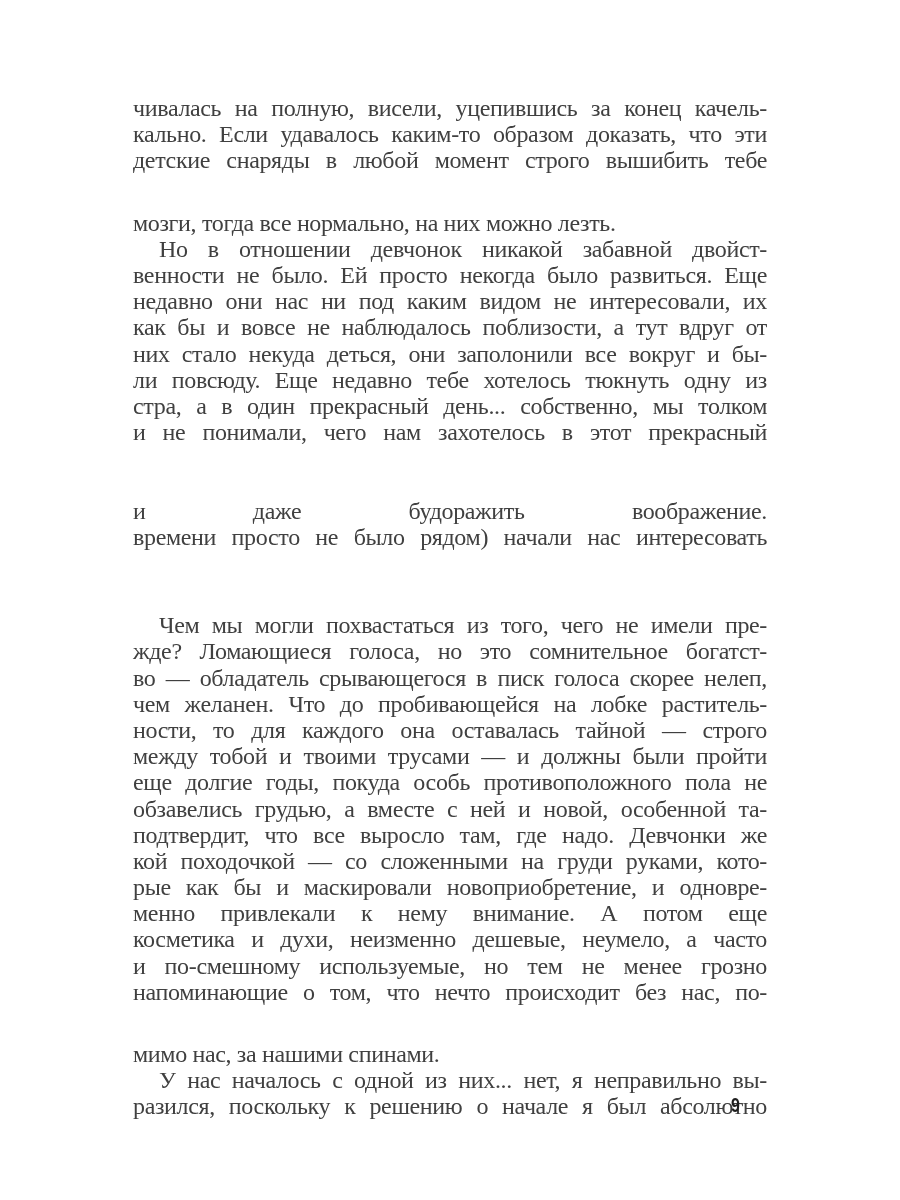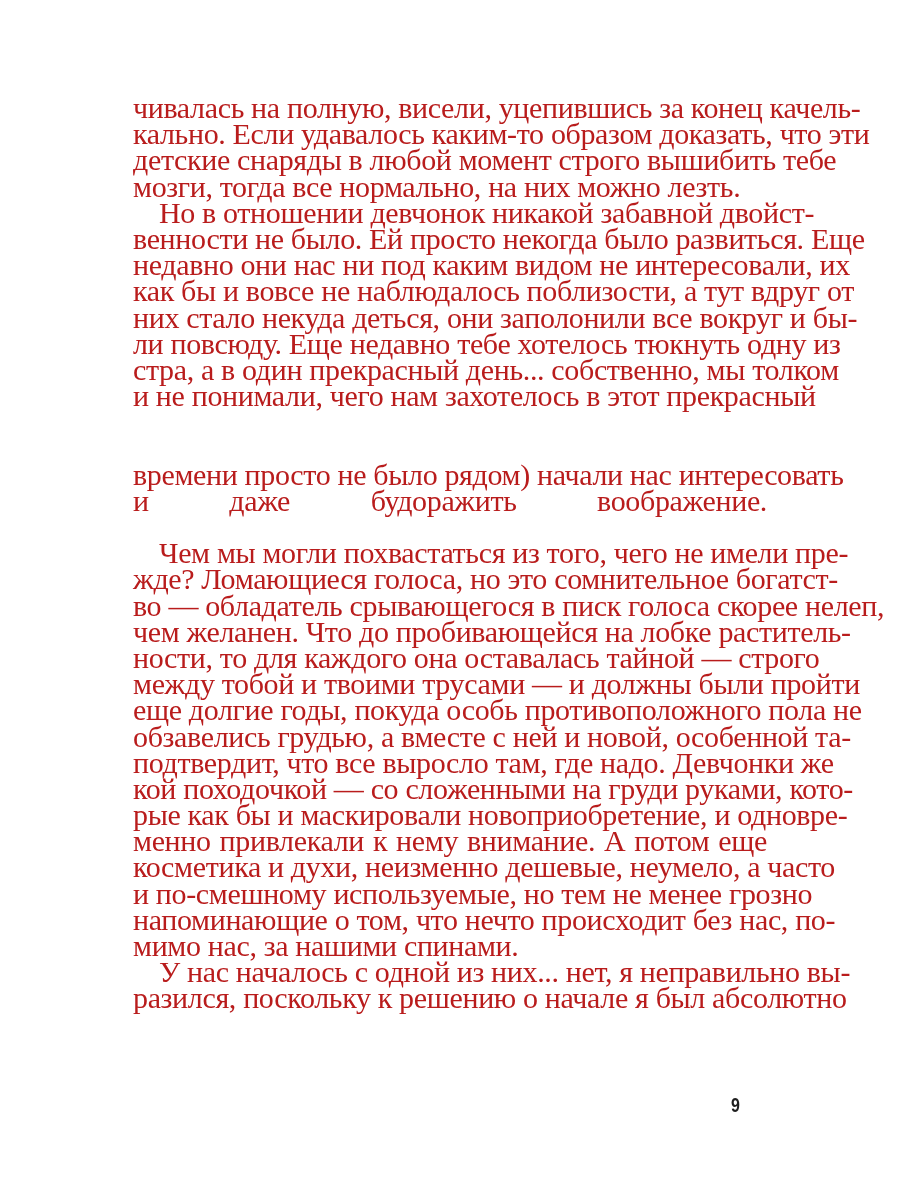--- a/index.html
+++ b/index.html
@@ -6,34 +6,34 @@
   body { width: 900px; height: 1200px; position: relative; overflow: hidden; }
   .page {
     position: absolute; left: 0; top: 0; width: 900px; height: 1200px; background: #ffffff;
   }
   .text-block {
     position: absolute;
     left: 133px;
     top: 95px;
     width: 634px;
     font-family: "Liberation Serif", "DejaVu Serif", serif;
-    font-size: 30px;
+    font-size: 24px;
     line-height: 26.2px;
-    color: #b91c1c;
+    color: #404040;
     letter-spacing: -0.35px;
   }
   .line {
     display: block;
     height: 26.2px;
     white-space: nowrap;
     text-align: justify;
     text-align-last: justify;
     overflow: visible;
   }
-  .line.last { text-align-last: left; }
+  .line.last { text-align-last: left; margin-top: 36px; }
   .line.indent { padding-left: 26px; }
   .line em { font-style: italic; }
   .page-number {
     position: absolute;
     left: 731px;
     top: 1094px;
     font-family: "Liberation Sans", "DejaVu Sans", sans-serif;
     font-weight: bold;
     font-size: 20px;
     color: #1e1e1e;
@@ -58,22 +58,22 @@
       <span class="line indent">Но в отношении девчонок никакой забавной двойст-</span>
       <span class="line">венности не было. Ей просто некогда было развиться. Еще</span>
       <span class="line">недавно они нас ни под каким видом не интересовали, их</span>
       <span class="line">как бы и вовсе не наблюдалось поблизости, а тут вдруг от</span>
       <span class="line">них стало некуда деться, они заполонили все вокруг и бы-</span>
       <span class="line">ли повсюду. Еще недавно тебе хотелось тюкнуть одну из</span>
       <span class="line">стра, а в один прекрасный день... собственно, мы толком</span>
       <span class="line">и не понимали, чего нам захотелось в этот прекрасный</span>
       <span class="line"></span>
       <span class="line"><span></span><em></em><span></span></span>
+      <span class="line">и даже будоражить воображение.</span>
       <span class="line">времени просто не было рядом) начали нас интересовать</span>
-      <span class="line">и даже будоражить воображение.</span>
       <span class="line last"></span>
     </div>
 
     <div>
       <span class="line indent">Чем мы могли похвастаться из того, чего не имели пре-</span>
       <span class="line">жде? Ломающиеся голоса, но это сомнительное богатст-</span>
       <span class="line">во — обладатель срывающегося в писк голоса скорее нелеп,</span>
       <span class="line">чем желанен. Что до пробивающейся на лобке раститель-</span>
       <span class="line">ности, то для каждого она оставалась тайной — строго</span>
       <span class="line">между тобой и твоими трусами — и должны были пройти</span>

